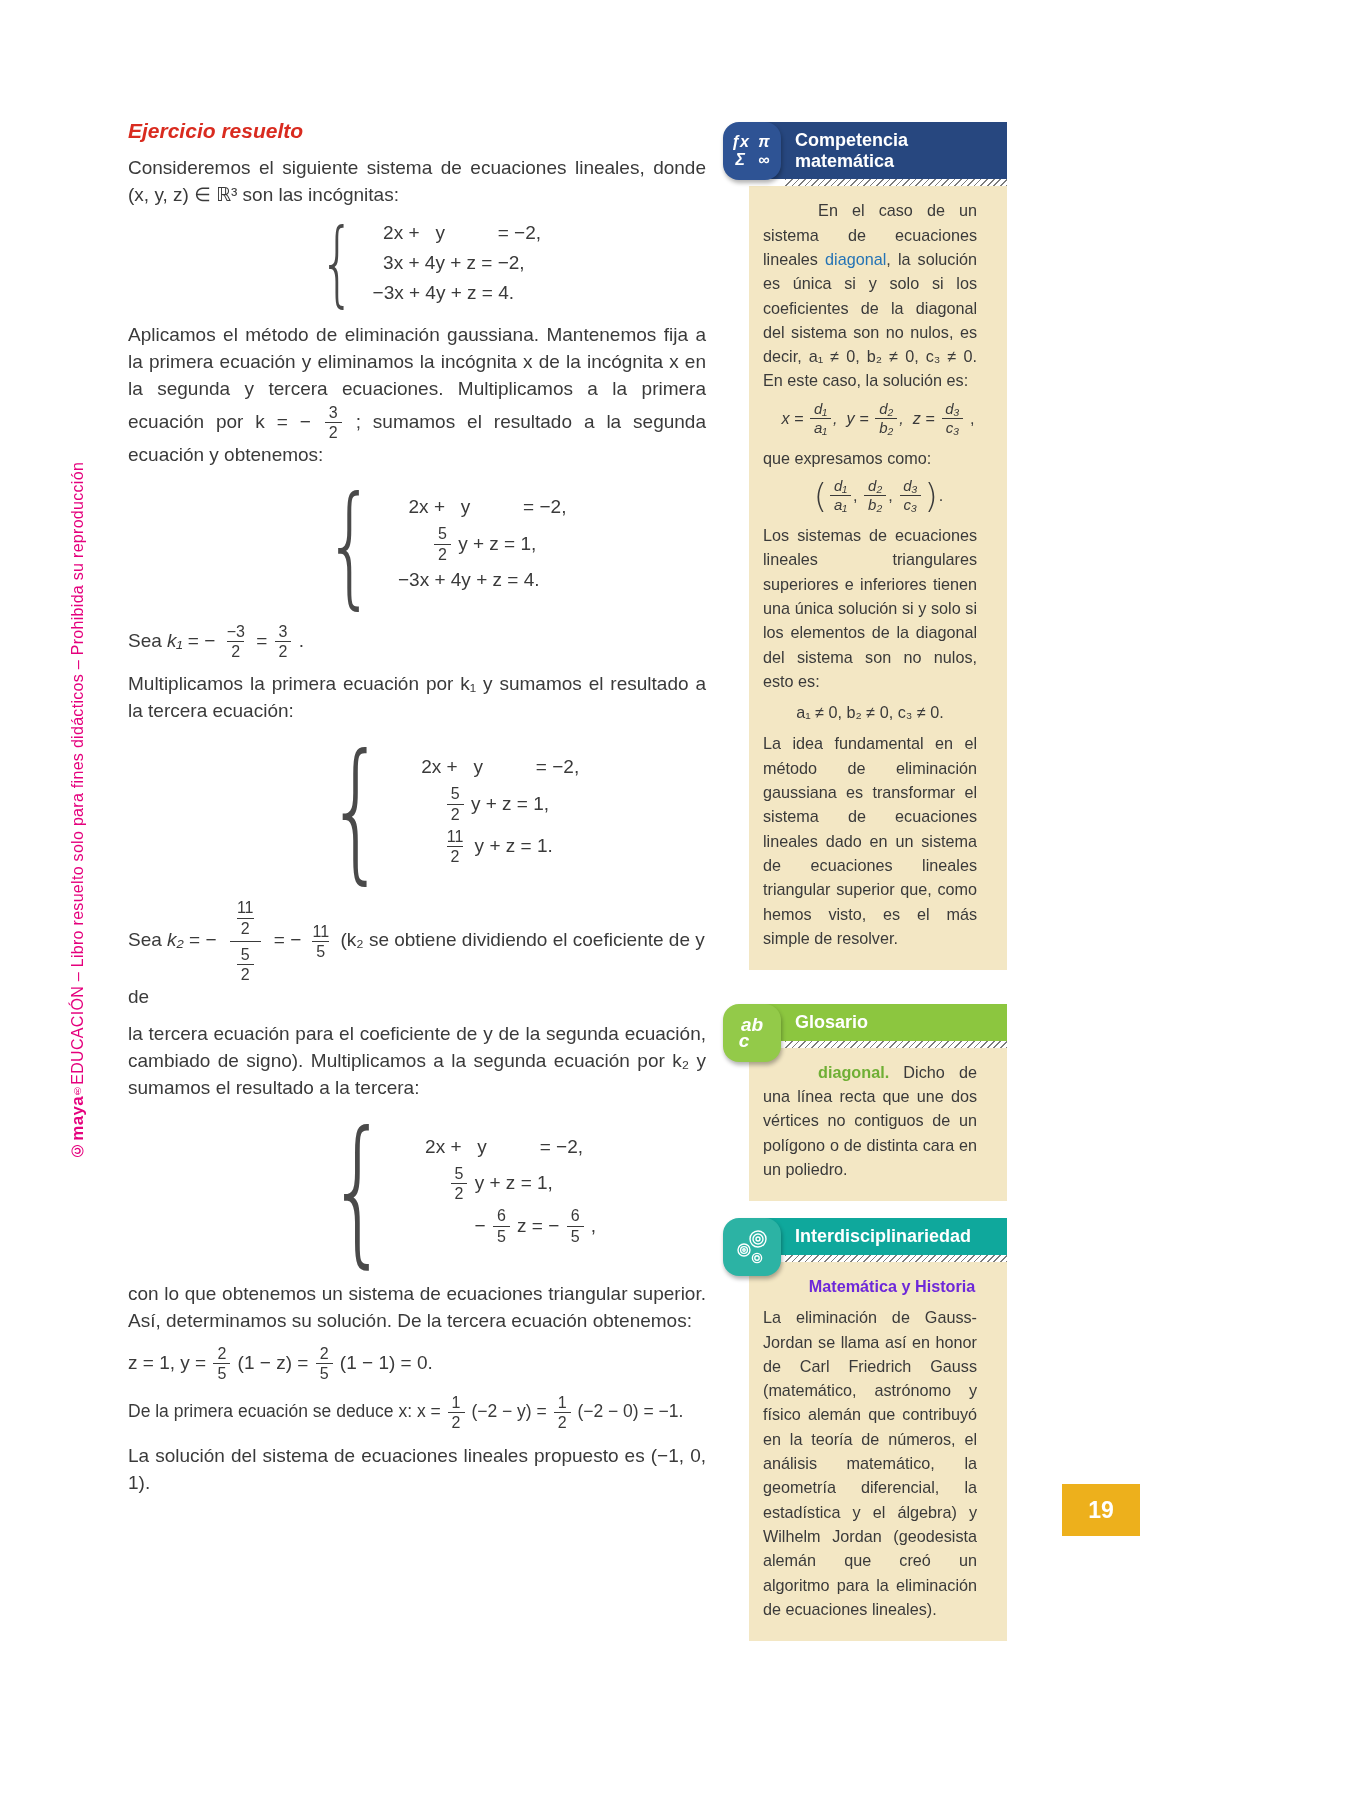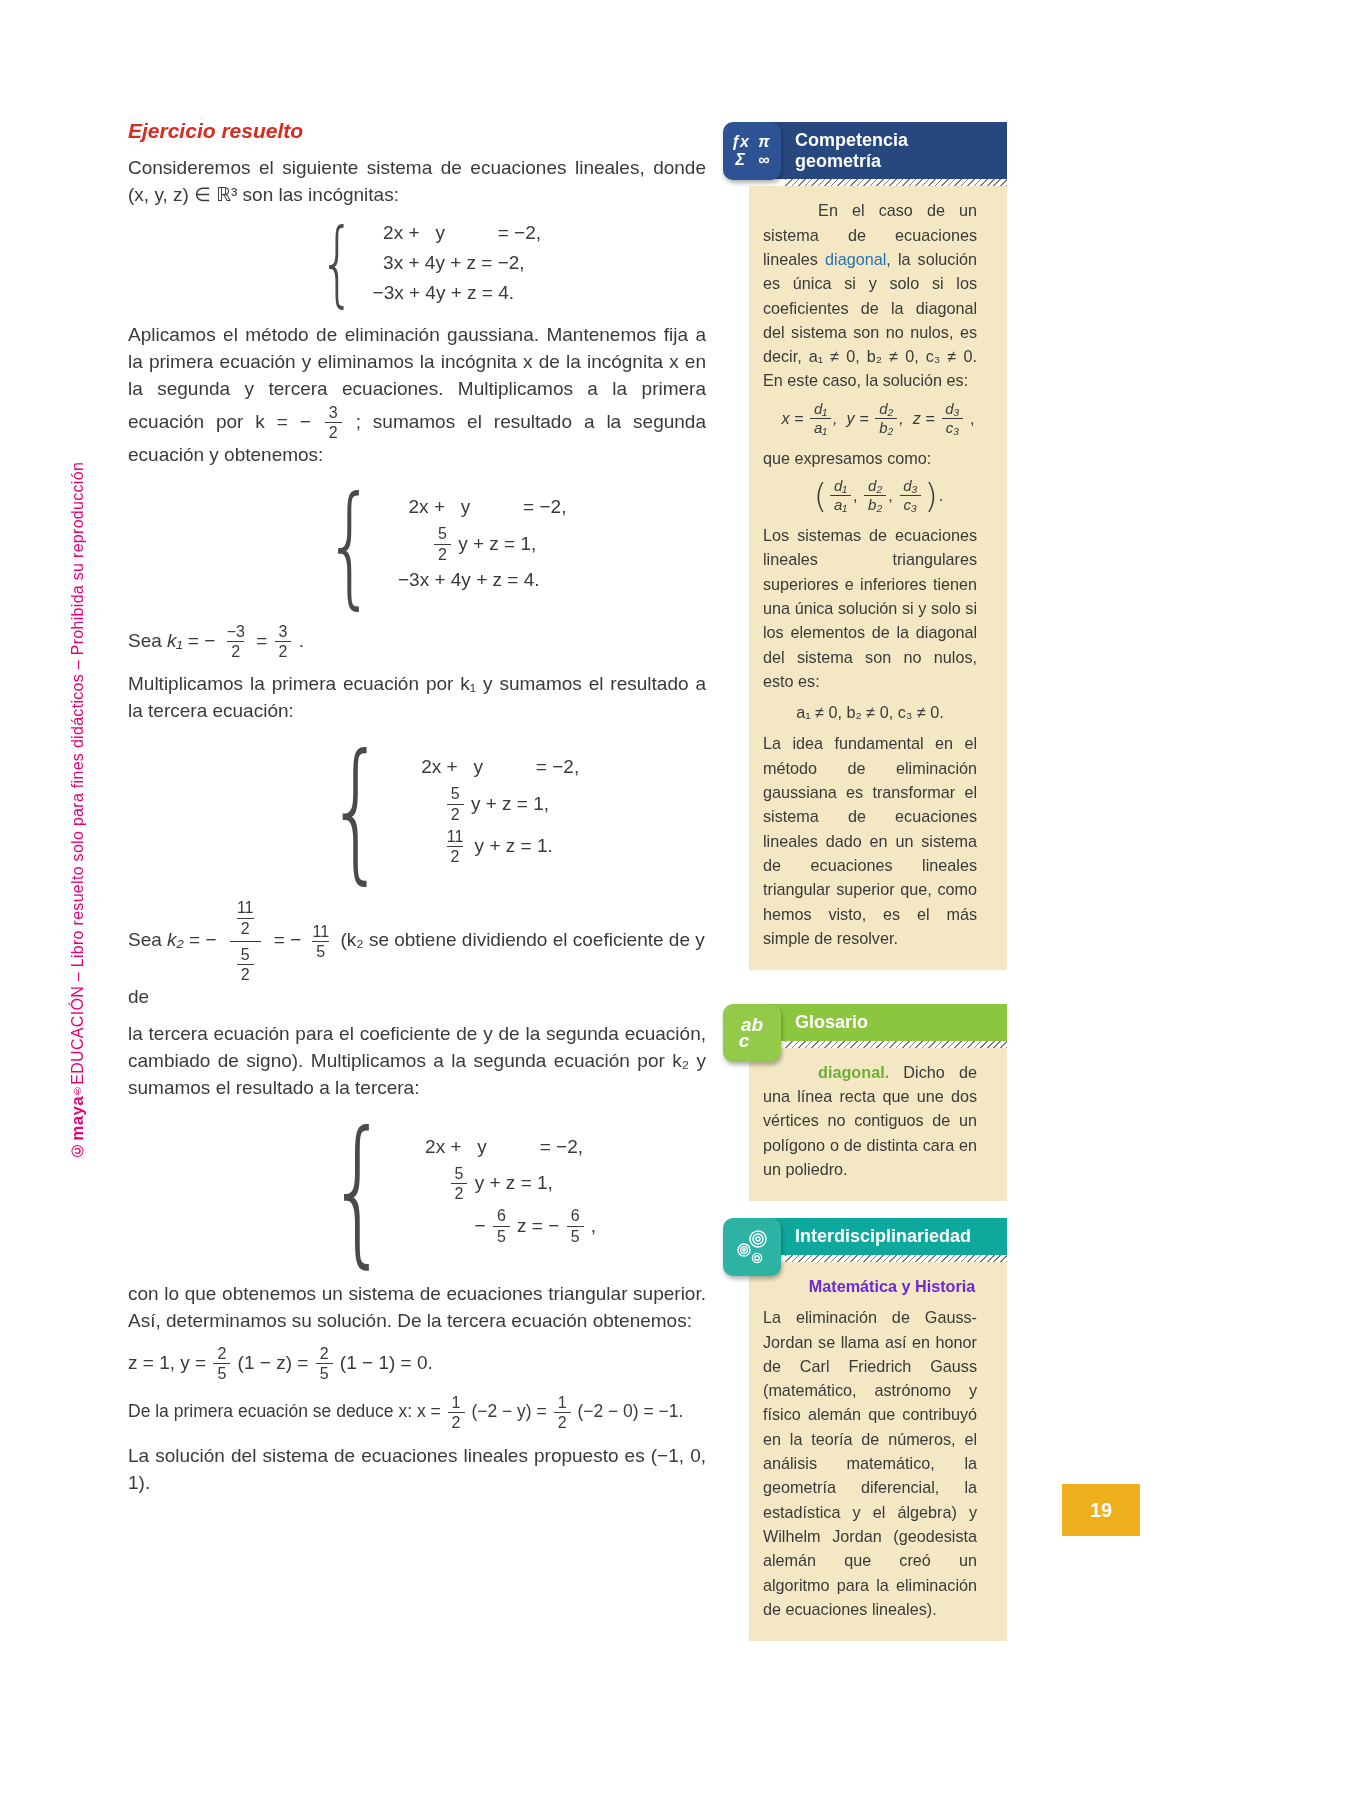--- a/index.html
+++ b/index.html
@@ -53,41 +53,41 @@
              padding:8px 8px 8px 46px;box-sizing:border-box;display:flex;align-items:center;}
   .hdr-blue{background:#27477f;min-height:52px;}
   .hdr-green{background:#8cc63f;min-height:36px;}
   .hdr-teal{background:#0fa89c;min-height:36px;}
   .hatch{height:7px;margin-left:36px;
          background:repeating-linear-gradient(135deg,rgba(80,80,80,.75) 0 1.3px,rgba(80,80,80,0) 1.3px 4.6px);}
   .sb-body{background:#f3e7c4;padding:12px 14px 13px;text-align:justify;}
   .sb-body p{margin:0 16px 7px 0;}
   .indent{text-indent:3.4em;}
 
-  .sb-icon{position:absolute;left:0;top:0;width:58px;height:58px;border-radius:10px;
+  .sb-icon{position:absolute;left:0;top:0;width:58px;height:58px;border-radius:16px;
            display:flex;align-items:center;justify-content:center;color:#fff;
            box-shadow:1px 3px 4px rgba(0,0,0,.3);z-index:2;}
   .tile-blue{background:#2e5394;} .tile-green{background:#93ca49;} .tile-teal{background:#2cb3a4;}
   .icon-grid{display:grid;grid-template-columns:1fr 1fr;column-gap:6px;row-gap:1px;
              font-size:16px;font-weight:bold;font-style:italic;text-align:center;line-height:1.05;}
   .icon-abc{font-weight:bold;font-style:italic;font-size:19px;line-height:.85;text-align:center;}
   .icon-abc .abc2{display:block;margin-left:-16px;}
 
   .srow{display:flex;align-items:center;justify-content:center;white-space:pre;
         margin:5px 0 9px;text-align:left;}
   .srow .frac{font-size:15px;align-items:center;}
   .paren{font-size:34px;font-weight:300;line-height:1;margin:0 1px;font-family:"DejaVu Sans",sans-serif;}
 
   .glos-term{color:#6faf35;font-weight:bold;}
   .link{color:#2473b5;}
   .inter-sub{font-weight:bold;color:#6d28d9;padding-left:44px;text-align:center;margin-bottom:5px;}
 
   
   .page-tab{position:absolute;left:1062px;top:1484px;width:78px;height:52px;
-            background:#edb01c;color:#ffffff;font-weight:bold;font-size:20px;
+            background:#edb01c;color:#ffffff;font-weight:bold;font-size:23px;
             display:flex;align-items:center;justify-content:center;}
 </style>
 </head>
 <body>
 
 <div class="page">
 
   <div class="watermark"><span class="wm-brand">©maya</span><span class="wm-reg">®</span><span>EDUCACIÓN – Libro resuelto solo para fines didácticos – Prohibida su reproducción</span></div>
 
   <div class="main">
@@ -190,21 +190,21 @@
     <section class="sidebox mb-box1">
       <div class="sb-icon tile-blue">
         <div class="icon-grid">
           <span>ƒx</span>
           <span>π</span>
           <span>Σ</span>
           <span>∞</span>
         </div>
       </div>
       <div class="sb-header hdr-blue">
-          <span>Competencia geometría</span>
+          <span>Competencia matemática</span>
         </div>
       <div class="hatch"></div>
       <div class="sb-body">
         <p class="indent"><span>En el caso de un sistema de ecuaciones lineales </span><span class="link">diagonal</span><span>, la solución es única si y solo si los coeficientes de la diagonal del sistema son no nulos, es decir, a₁ ≠ 0, b₂ ≠ 0, c₃ ≠ 0. En este caso, la solución es:</span></p>
 
         <div class="srow"><span class="it">x = </span><span class="frac"><span class="fn it">d₁</span><span class="fd it">a₁</span></span><span class="it">,  y = </span><span class="frac"><span class="fn it">d₂</span><span class="fd it">b₂</span></span><span class="it">,  z = </span><span class="frac"><span class="fn it">d₃</span><span class="fd it">c₃</span></span><span> ,</span></div>
 
         <p>que expresamos como:</p>
 
         <div class="srow"><span class="paren">(</span><span class="frac"><span class="fn it">d₁</span><span class="fd it">a₁</span></span><span>, </span><span class="frac"><span class="fn it">d₂</span><span class="fd it">b₂</span></span><span>, </span><span class="frac"><span class="fn it">d₃</span><span class="fd it">c₃</span></span><span class="paren">)</span><span>.</span></div>

